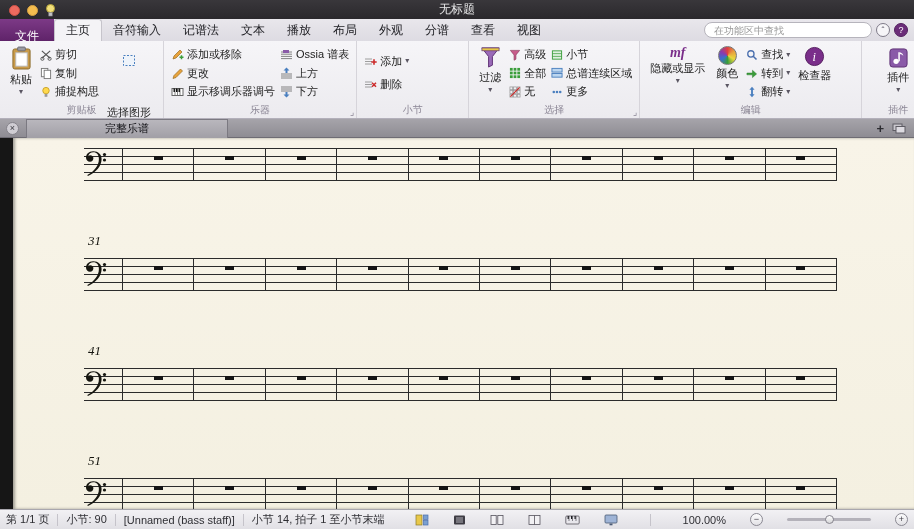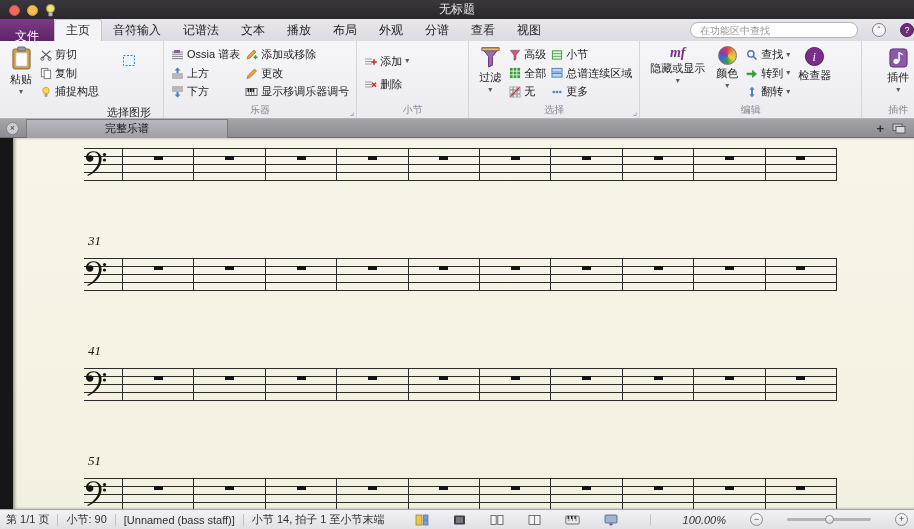--- a/index.html
+++ b/index.html
@@ -16,21 +16,21 @@
   .light.red { background:#ee6a5f; border:1px solid #ce5248; }
   .light.yellow { background:#f5bd4f; border:1px solid #d6a243; }
 
   
   .tabrow { height:22px; background:linear-gradient(#e9e7ec,#dddbe2); display:flex; align-items:flex-end; flex:none; }
   .filetab { background:linear-gradient(#8a4494,#5f2369); color:#fff; padding:16px 15px; line-height:22px;
     font-size:12px; height:22px; }
   .tab { padding:0 11px; line-height:22px; height:22px; font-size:12px; color:#1d1d22; white-space:nowrap; }
   .tab.active { background:#f4f3f6; border:1px solid #c6c4cb; border-bottom:none;
     border-radius:3px 3px 0 0; line-height:20px; }
-  .tabrow-right { margin-left:auto; display:flex; align-items:center; gap:14px; padding:0 0 3px 0; }
+  .tabrow-right { margin-left:auto; display:flex; align-items:center; gap:4px; padding:0 6px 3px 0; }
   .ribbon-search { width:168px; height:16px; border:1px solid #b6b4bc; border-radius:8px;
     font-size:10px; padding:0 9px; color:#333; background:#fff; outline:none; }
   .ribbon-search::placeholder { color:#999; }
   .circle-btn { width:14px; height:14px; border-radius:50%; display:flex; align-items:center;
     justify-content:center; font-size:9px; line-height:1; }
   .circle-btn.collapse { border:1px solid #7e7a88; color:#5d5968; background:#f6f5f8; }
   .circle-btn.help { background:#6b2d79; color:#fff; border:1px solid #53215e; }
 
   
   .ribbon { height:78px; background:linear-gradient(#f6f5f8,#ecebef); border-bottom:1px solid #b3b0ba;
@@ -74,21 +74,21 @@
     border-left:1px solid #2b2b2b; }
   .measure { flex:1; border-right:1px solid #2b2b2b; display:flex; justify-content:center; }
   .wrest { width:9px; height:4px; background:#141414; margin-top:8px; }
   .bar-number { position:absolute; left:4px; top:-25px; font:italic 13px "Liberation Serif", serif; color:#15150f; }
   .clef { position:absolute; left:1px; top:1px; width:22px; height:30px; fill:#15150f; }
 
   
   .status { height:20px; background:linear-gradient(#f2f1f4,#e1e0e5); border-top:1px solid #a9a7ae;
     display:flex; align-items:center; font-size:11px; color:#2e2e33; flex:none; padding:0 6px; }
   .sep { width:1px; height:12px; background:#c5c3ca; margin:0 8px; flex:none; }
-  .status-right { margin-left:auto; display:flex; align-items:center; gap:24px;font-style:italic; }
+  .status-right { margin-left:auto; display:flex; align-items:center; gap:24px; }
   .zoom-track { position:relative; width:84px; height:3px; background:#b4b2ba; border-radius:2px; }
   .zoom-thumb { position:absolute; left:50%; top:-3px; width:9px; height:9px; margin-left:-4px;
     border-radius:50%; background:linear-gradient(#fdfdfd,#d6d6d8); border:1px solid #87858e; }
   .zoom-btn { width:13px; height:13px; border-radius:50%; border:1px solid #8a8892;
     background:linear-gradient(#fbfbfc,#e3e2e6); color:#44424a; font-size:9px; line-height:1;
     display:flex; align-items:center; justify-content:center; }
   svg { display:block; }
 </style>
 </head>
 <body>
@@ -173,52 +173,24 @@
         </div>
       </div>
       <div class="bigbtn" style="margin-top:8px;gap:38px;">
         <span class="icon">
           <svg width="14" height="13" viewBox="0 0 14 13">
               <rect x="1.5" y="1.5" width="11" height="10" fill="#eef3fa" stroke="#4a7fbf" stroke-dasharray="2 1.5"></rect>
             </svg>
         </span>
         <span>选择图形</span>
       </div>
+      <span class="group-label">剪贴板</span>
     </div>
 
     <div class="group" style="min-width:170px;">
-      <div class="minicol">
-        <div class="minibtn">
-          <span class="icon">
-            <svg width="13" height="12" viewBox="0 0 13 12">
-                <path d="M1 3h11 M1 5.2h11 M1 7.4h11 M1 9.6h11" stroke="#666" stroke-width="0.8"></path>
-                <rect x="3" y="1" width="6" height="3" fill="#8a5aa8"></rect>
-              </svg>
-          </span>
-          <span>Ossia 谱表</span>
-        </div>
-        <div class="minibtn">
-          <span class="icon">
-            <svg width="13" height="12" viewBox="0 0 13 12">
-                <path d="M1 7h11 M1 9h11 M1 11h11" stroke="#666" stroke-width="0.8"></path>
-                <path d="M6.5 0.5l3 3h-2v2.5h-2V3.5h-2z" fill="#4a7fbf"></path>
-              </svg>
-          </span>
-          <span>上方</span>
-        </div>
-        <div class="minibtn">
-          <span class="icon">
-            <svg width="13" height="12" viewBox="0 0 13 12">
-                <path d="M1 1h11 M1 3h11 M1 5h11" stroke="#666" stroke-width="0.8"></path>
-                <path d="M6.5 11.5l-3-3h2V6h2v2.5h2z" fill="#4a7fbf"></path>
-              </svg>
-          </span>
-          <span>下方</span>
-        </div>
-      </div>
       <div class="minicol">
         <div class="minibtn">
           <span class="icon">
             <svg width="13" height="13" viewBox="0 0 13 13">
                 <polygon points="2,11 3,8 9,2 11,4 5,10" fill="#e8a33d" stroke="#9a6b1f" stroke-width="0.7"></polygon>
                 <path d="M10.5 7.2v4 M8.5 9.2h4" stroke="#3a9d3a" stroke-width="1.5"></path>
               </svg>
           </span>
           <span>添加或移除</span>
         </div>
@@ -232,20 +204,49 @@
         </div>
         <div class="minibtn">
           <span class="icon">
             <svg width="13" height="12" viewBox="0 0 13 12">
                 <rect x="1" y="2.5" width="11" height="7" fill="#fff" stroke="#666"></rect>
                 <path d="M4 2.5v7 M6.5 2.5v7 M9 2.5v7" stroke="#666" stroke-width="0.8"></path>
                 <path d="M3.2 2.5v3.6 M5.7 2.5v3.6 M8.2 2.5v3.6" stroke="#000" stroke-width="1.3"></path>
               </svg>
           </span>
           <span>显示移调乐器调号</span>
+        </div>
+      </div>
+      <div class="minicol">
+        <div class="minibtn">
+          <span class="icon">
+            <svg width="13" height="12" viewBox="0 0 13 12">
+                <path d="M1 3h11 M1 5.2h11 M1 7.4h11 M1 9.6h11" stroke="#666" stroke-width="0.8"></path>
+                <rect x="3" y="1" width="6" height="3" fill="#8a5aa8"></rect>
+              </svg>
+          </span>
+          <span>Ossia 谱表</span>
+        </div>
+        <div class="minibtn">
+          <span class="icon">
+            <svg width="13" height="12" viewBox="0 0 13 12">
+                <path d="M1 7h11 M1 9h11 M1 11h11" stroke="#666" stroke-width="0.8"></path>
+                <path d="M6.5 0.5l3 3h-2v2.5h-2V3.5h-2z" fill="#4a7fbf"></path>
+              </svg>
+          </span>
+          <span>上方</span>
+        </div>
+        <div class="minibtn">
+          <span class="icon">
+            <svg width="13" height="12" viewBox="0 0 13 12">
+                <path d="M1 1h11 M1 3h11 M1 5h11" stroke="#666" stroke-width="0.8"></path>
+                <path d="M6.5 11.5l-3-3h2V6h2v2.5h2z" fill="#4a7fbf"></path>
+              </svg>
+          </span>
+          <span>下方</span>
         </div>
       </div>
       <span class="launcher">⌟</span>
       <span class="group-label">乐器</span>
     </div>
 
     <div class="group" style="min-width:112px;">
       <div class="minicol two">
         <div class="minibtn">
           <span class="icon">

